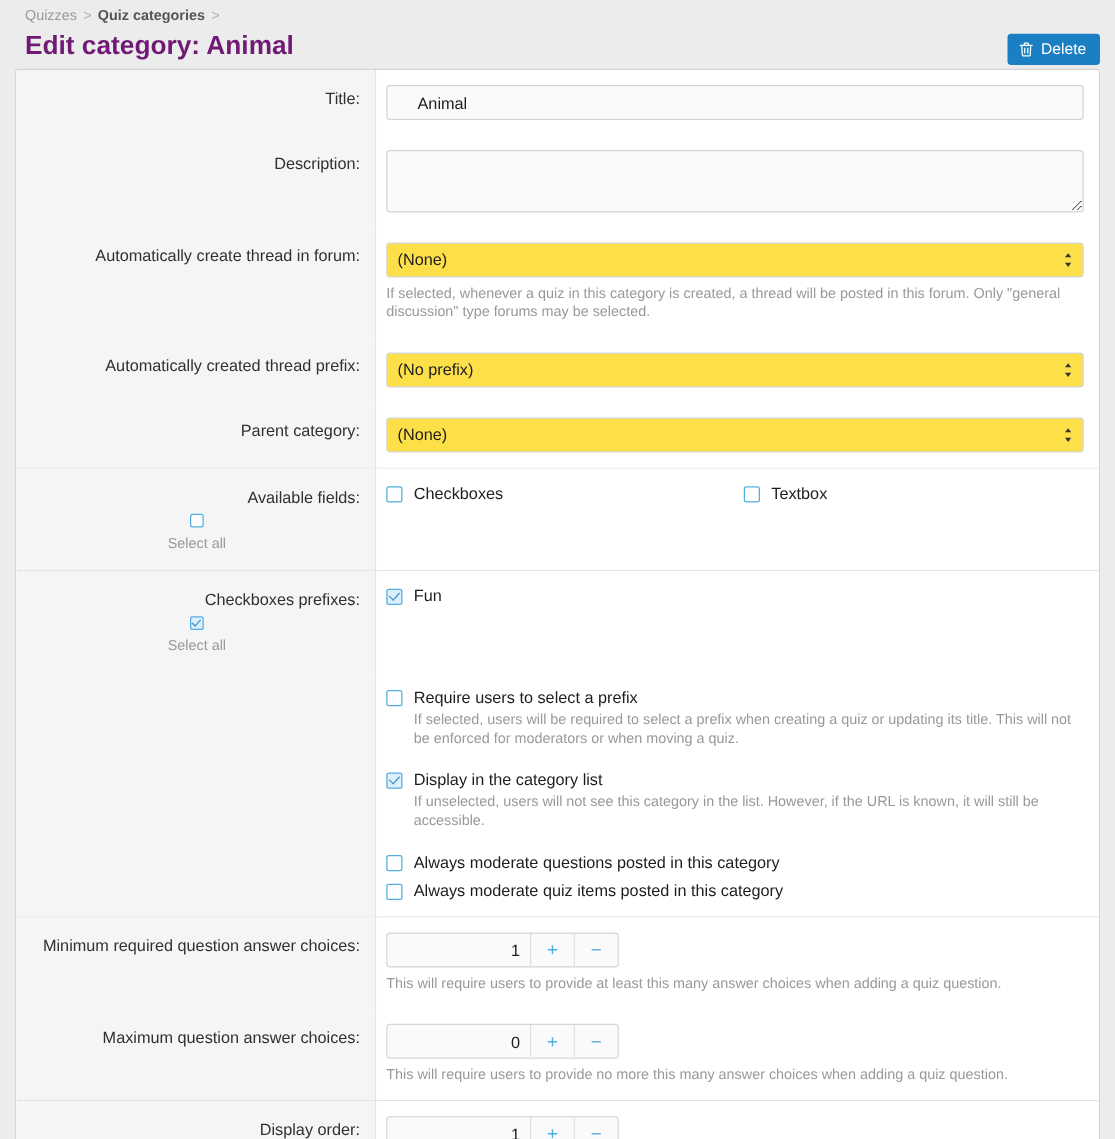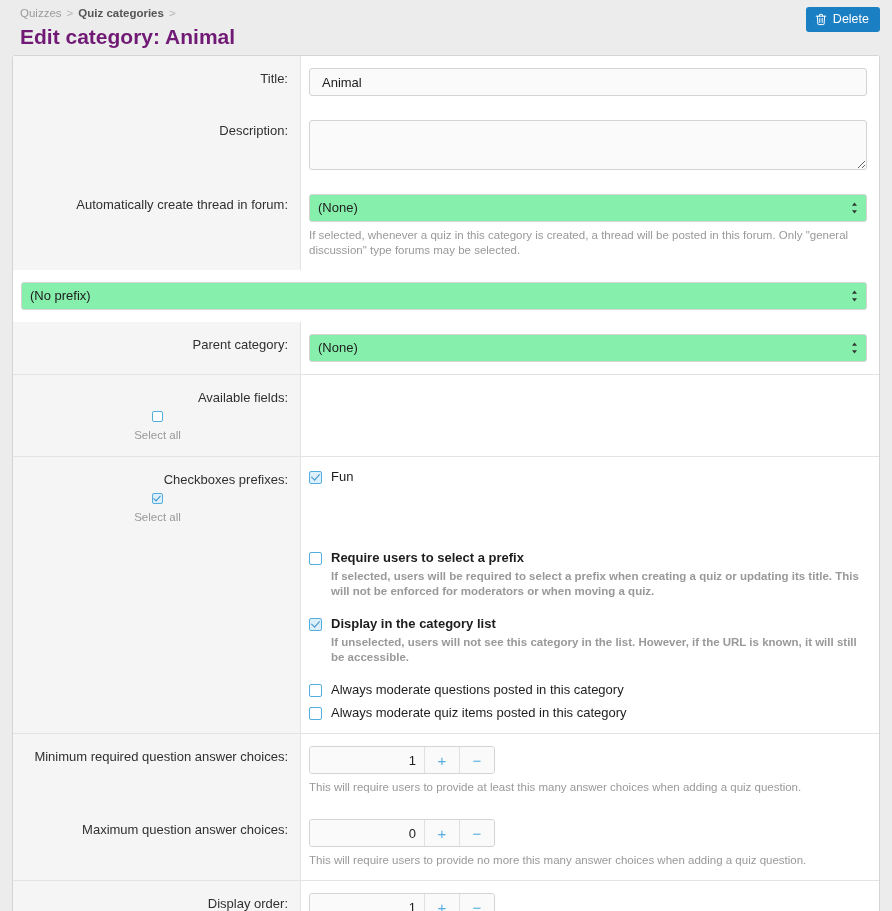--- a/index.html
+++ b/index.html
@@ -33,21 +33,21 @@
     font-size: 21px;
     font-weight: bold;
     color: #701a75;
     line-height: 26px;
     padding-left: 12px;
     margin-top: 4px;
   }
   .delete-btn {
     position: absolute;
     right: 12px;
-    top: 7px;
+    top: 27px;
     background: #1b7fc4;
     color: #fff;
     border: none;
     border-radius: 3px;
     height: 25px;
     padding: 0 11px 0 9px;
     font-size: 12.5px;
     font-family: "Liberation Sans", sans-serif;
     display: flex;
     align-items: center;
@@ -104,21 +104,21 @@
     background: #fff;
   }
 
   
   .txt-input {
     width: 100%;
     height: 28px;
     border: 1px solid #d4d4d4;
     border-radius: 3px;
     background: #fafafa;
-    padding: 0 12px;
+    padding: 0 24px;
     font-size: 13px;
     font-family: "Liberation Sans", sans-serif;
     color: #202020;
     outline: none;
   }
   .txt-area {
     width: 100%;
     height: 50px;
     border: 1px solid #d4d4d4;
     border-radius: 3px;
@@ -130,21 +130,21 @@
     resize: vertical;
     outline: none;
     display: block;
   }
   .sel-wrap { position: relative; width: 100%; }
   .sel {
     width: 100%;
     height: 28px;
     border: 1px solid #d4d4d4;
     border-radius: 3px;
-    background: #86efac;
+    background: #fde047;
     padding: 0 24px 0 8px;
     font-size: 13px;
     font-family: "Liberation Sans", sans-serif;
     color: #202020;
     -webkit-appearance: none;
     appearance: none;
     outline: none;
     line-height: 26px;
   }
   .sel-arrow {
@@ -191,21 +191,21 @@
   .cb-line {
     display: flex;
     align-items: flex-start;
     gap: 9px;
     line-height: 16px;
   }
   .cb-line .cb { margin-top: 2px; }
   .cb-text { font-size: 13px; color: #1d1d1d; }
   .cb-group-cols { display: flex; }
   .cb-group-cols > .cb-line { width: 286px; }
-  .opt-block { margin-bottom: 17px; font-weight: bold; }
+  .opt-block { margin-bottom: 17px; }
   .opt-block:last-child { margin-bottom: 0; }
   .opt-block .help { margin-top: 3px; margin-left: 22px; }
   .tight-list .cb-line { margin-bottom: 7px; }
   .tight-list .cb-line:last-child { margin-bottom: 0; }
 
   
   .stepper {
     display: inline-flex;
     border: 1px solid #d4d4d4;
     border-radius: 3px;
@@ -294,20 +294,21 @@
                 <path d="M3.5 1 6 4.3H1L3.5 1z" fill="#333"></path>
                 <path d="M3.5 12 1 8.7h5L3.5 12z" fill="#333"></path>
               </svg>
           </span>
         </div>
         <div class="help help-wide">If selected, whenever a quiz in this category is created, a thread will be posted in this forum. Only "general discussion" type forums may be selected.</div>
       </div>
     </div>
 
     <div class="row">
+      <div class="row-label">Automatically created thread prefix:</div>
       <div class="row-field">
         <div class="sel-wrap">
           <select class="sel">
             <option>(No prefix)</option>
           </select>
           <span class="sel-arrow">
             <svg width="7" height="13" viewBox="0 0 7 13">
                 <path d="M3.5 1 6 4.3H1L3.5 1z" fill="#333"></path>
                 <path d="M3.5 12 1 8.7h5L3.5 12z" fill="#333"></path>
               </svg>
@@ -334,20 +335,32 @@
     </div>
 
     <div class="row row-sep">
       <div class="row-label">
         <div>Available fields:</div>
         <div class="sub-select-all">
           <span class="cb cb-sm"></span>
           <span>Select all</span>
         </div>
       </div>
+      <div class="row-field">
+        <div class="cb-group-cols">
+          <label class="cb-line">
+            <span class="cb"></span>
+            <span class="cb-text">Checkboxes</span>
+          </label>
+          <label class="cb-line">
+            <span class="cb"></span>
+            <span class="cb-text">Textbox</span>
+          </label>
+        </div>
+      </div>
     </div>
 
     <div class="row row-sep">
       <div class="row-label">
         <div>Checkboxes prefixes:</div>
         <div class="sub-select-all">
           <span class="cb cb-sm checked"></span>
           <span>Select all</span>
         </div>
       </div>

